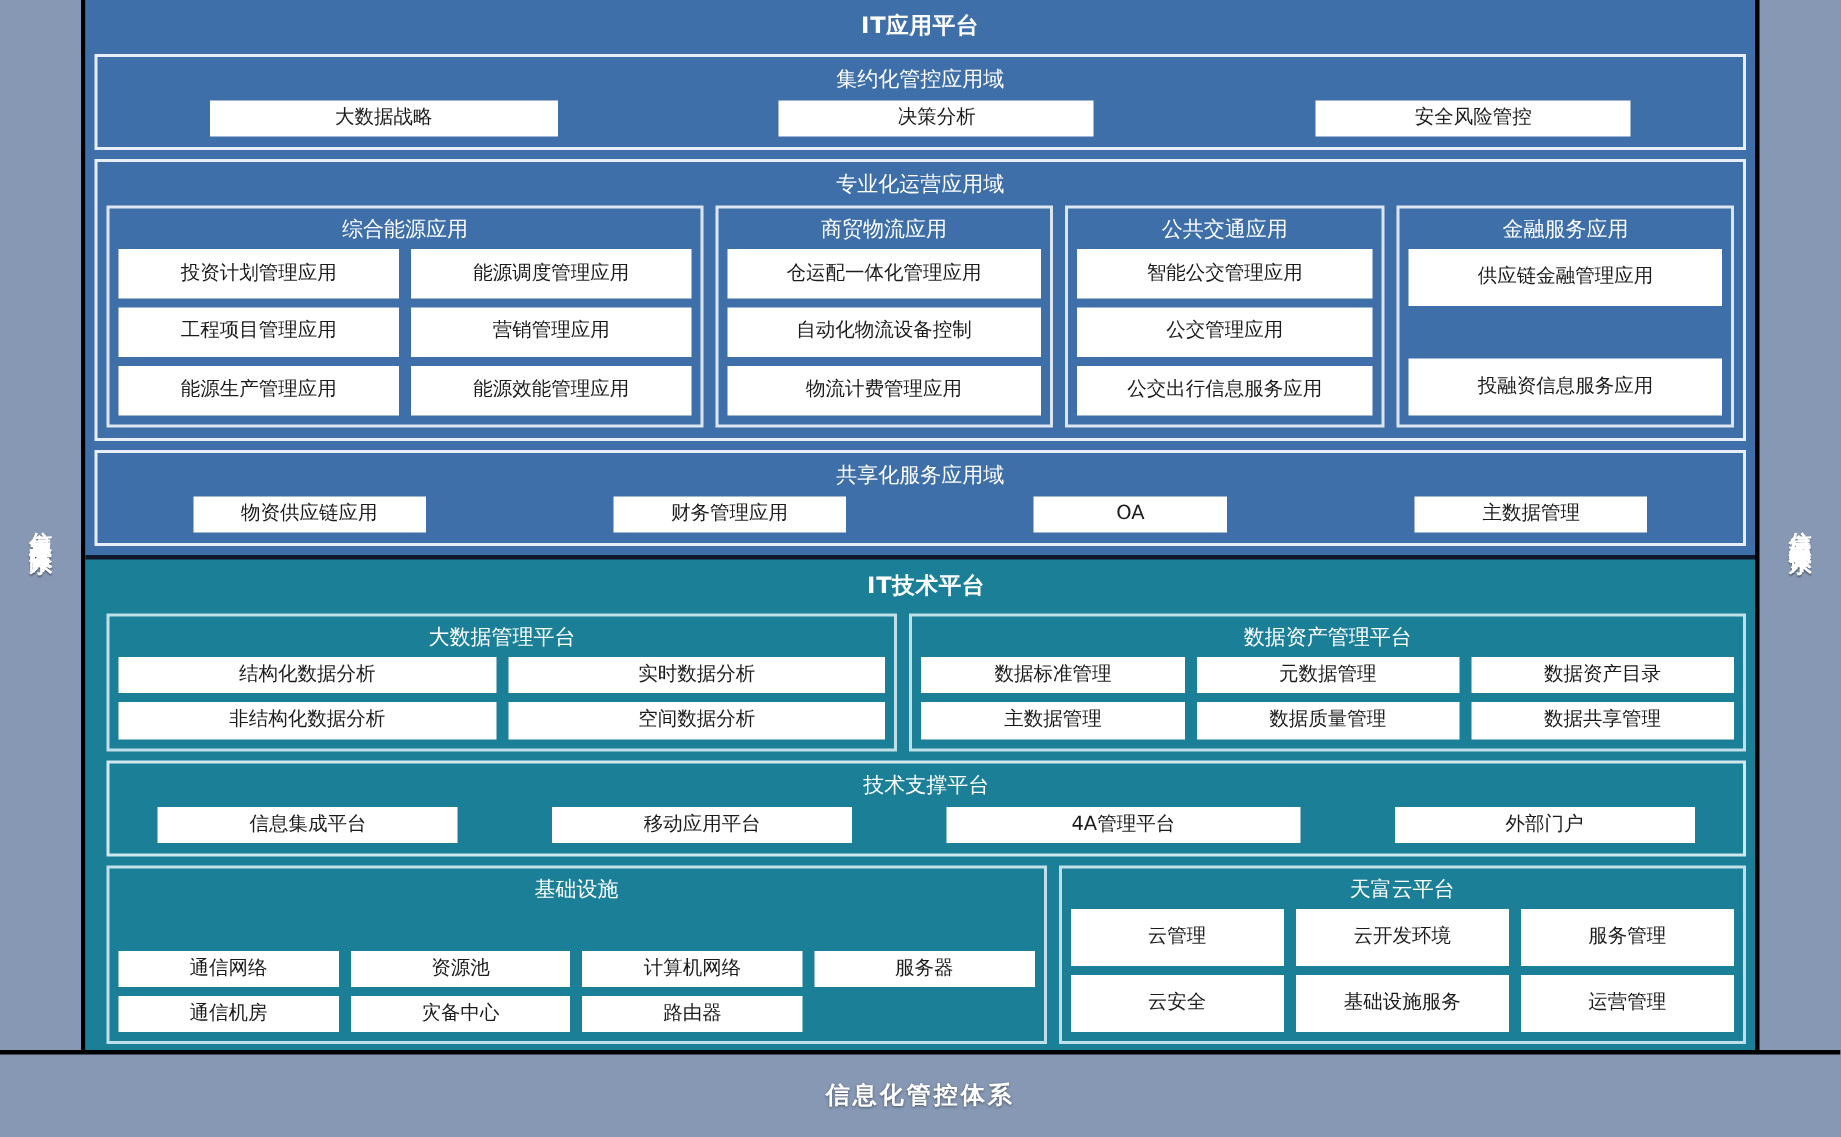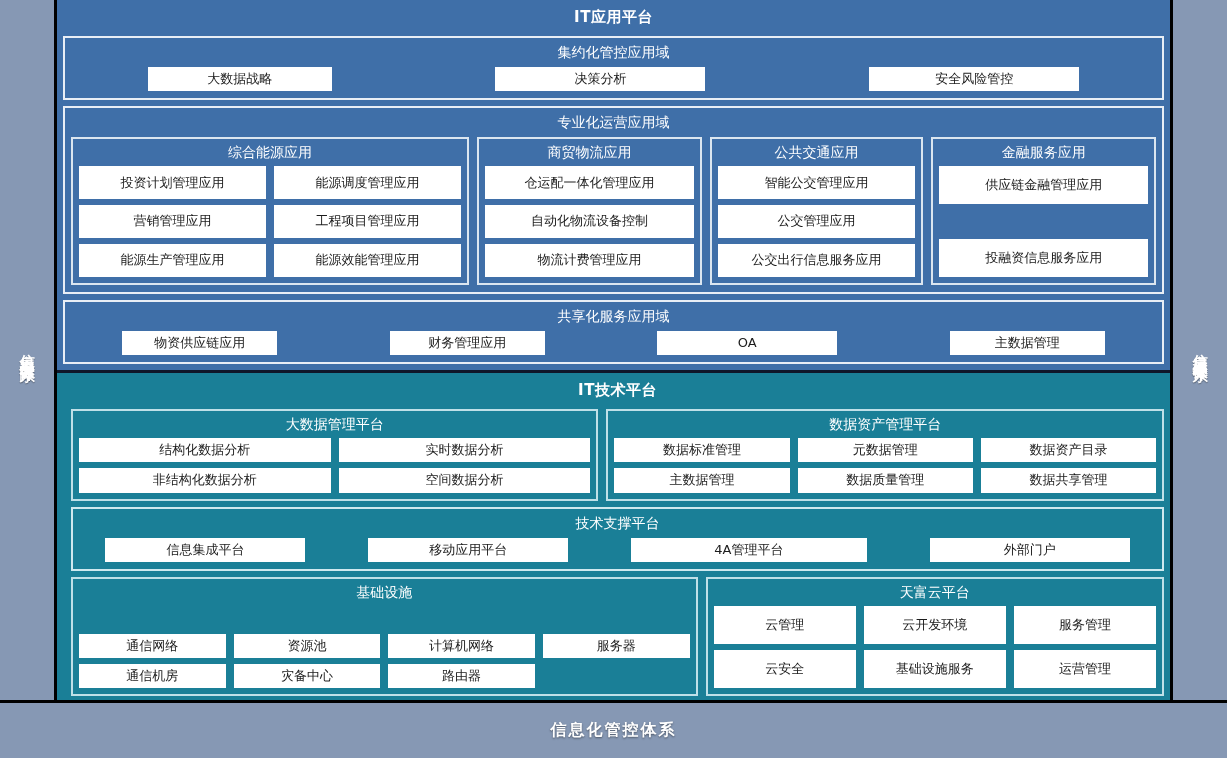--- a/index.html
+++ b/index.html
@@ -195,37 +195,37 @@
     </div>
 
     <div class="center">
 
       <div class="plat-blue">
         <div class="plat-title">IT应用平台</div>
 
         <div class="band">
           <div class="band-title">集约化管控应用域</div>
           <div class="chip-row">
-            <div class="chip" style="width:184px">大数据战略</div>
+            <div class="chip" style="width:232px">大数据战略</div>
             <div class="chip" style="width:210px">决策分析</div>
             <div class="chip" style="width:210px">安全风险管控</div>
           </div>
         </div>
 
         <div class="band" style="flex:1 1 auto;">
           <div class="band-title">专业化运营应用域</div>
           <div class="group-row" style="flex:1 1 auto;">
 
             <div class="group" style="flex:2.05 1 0;">
               <div class="group-title">综合能源应用</div>
               <div class="group-grid g2">
                 <div class="chip">投资计划管理应用</div>
                 <div class="chip">能源调度管理应用</div>
+                <div class="chip">工程项目管理应用</div>
                 <div class="chip">营销管理应用</div>
-                <div class="chip">工程项目管理应用</div>
                 <div class="chip">能源生产管理应用</div>
                 <div class="chip">能源效能管理应用</div>
               </div>
             </div>
 
             <div class="group" style="flex:1.12 1 0;">
               <div class="group-title">商贸物流应用</div>
               <div class="group-grid g1">
                 <div class="chip">仓运配一体化管理应用</div>
                 <div class="chip">自动化物流设备控制</div>
@@ -252,21 +252,21 @@
             </div>
 
           </div>
         </div>
 
         <div class="band">
           <div class="band-title">共享化服务应用域</div>
           <div class="chip-row">
             <div class="chip" style="width:155px">物资供应链应用</div>
             <div class="chip" style="width:155px">财务管理应用</div>
-            <div class="chip" style="width:180px">OA</div>
+            <div class="chip" style="width:129px">OA</div>
             <div class="chip" style="width:155px">主数据管理</div>
           </div>
         </div>
       </div>
 
       <div class="plat-teal teal">
         <div class="plat-title">IT技术平台</div>
 
         <div class="group-row" style="margin-bottom:6px;flex:1 1 auto;">
 

